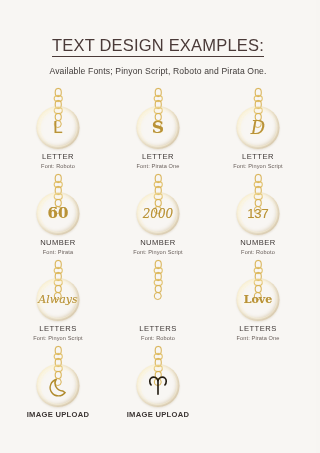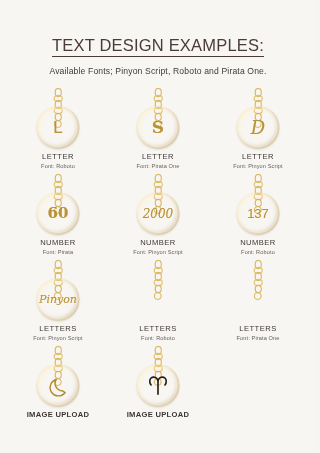--- a/index.html
+++ b/index.html
@@ -286,21 +286,21 @@
         <div class="necklace">
           <div class="chain">
             <div class="link"></div>
             <div class="link alt"></div>
             <div class="link"></div>
             <div class="link alt"></div>
             <div class="link"></div>
             <div class="bail"></div>
           </div>
           <div class="disc">
-            <span class="engrave eng-script" style="font-size: 11px;">Pinyon</span>
+            <span class="engrave eng-script" style="font-size: 11px;">Always</span>
           </div>
         </div>
         <div class="cap">
           <span class="cap-title">LETTERS</span>
           <span class="cap-sub">Font: Pinyon Script</span>
         </div>
       </div>
       <div class="cell">
         <div class="necklace">
           <div class="chain">
@@ -319,20 +319,23 @@
       </div>
       <div class="cell">
         <div class="necklace">
           <div class="chain">
             <div class="link"></div>
             <div class="link alt"></div>
             <div class="link"></div>
             <div class="link alt"></div>
             <div class="link"></div>
             <div class="bail"></div>
+          </div>
+          <div class="disc">
+            <span class="engrave eng-serif" style="font-size: 11px;">Love</span>
           </div>
         </div>
         <div class="cap">
           <span class="cap-title">LETTERS</span>
           <span class="cap-sub">Font: Pirata One</span>
         </div>
       </div>
       <div class="cell">
         <div class="necklace">
           <div class="chain">

